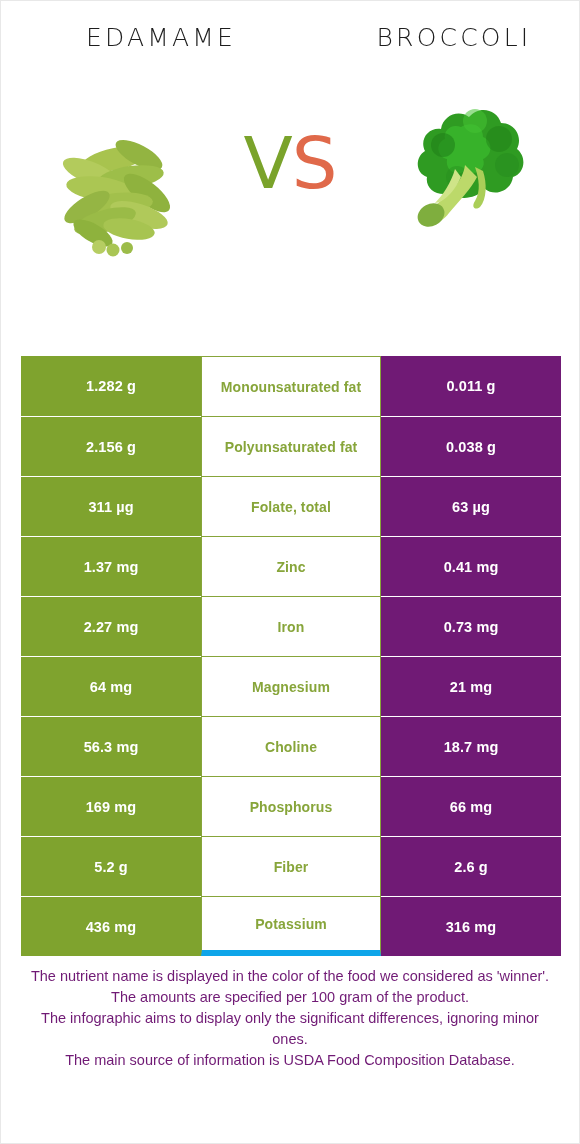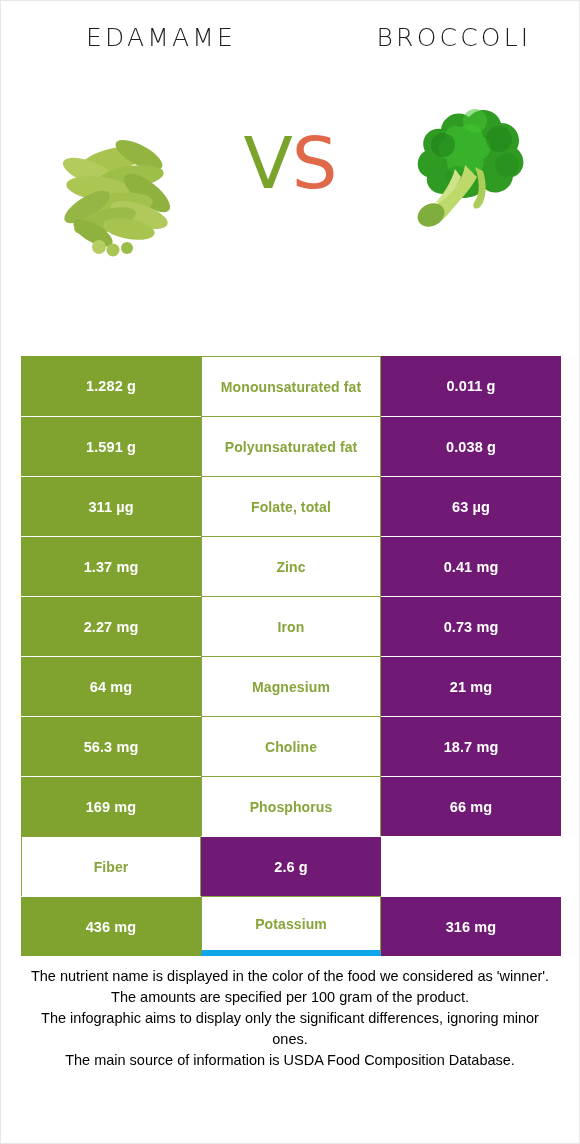--- a/index.html
+++ b/index.html
@@ -112,21 +112,21 @@
 
   
   .footer {
     position: absolute;
     left: 24px;
     right: 24px;
     top: 965px;
     text-align: center;
     font-size: 14.5px;
     line-height: 21px;
-    color: #000000;
+    color: #701a75;
   }
   .footer p { margin: 0; }
 </style>
 </head>
 <body>
 
 <div class="page">
 
   <div class="header">
 
@@ -188,21 +188,21 @@
 
   <div class="table">
 
     <div class="row">
       <div class="cell left">1.282 g</div>
       <div class="cell mid">Monounsaturated fat</div>
       <div class="cell right">0.011 g</div>
     </div>
 
     <div class="row">
-      <div class="cell left">1.591 g</div>
+      <div class="cell left">2.156 g</div>
       <div class="cell mid">Polyunsaturated fat</div>
       <div class="cell right">0.038 g</div>
     </div>
 
     <div class="row">
       <div class="cell left">311 µg</div>
       <div class="cell mid">Folate, total</div>
       <div class="cell right">63 µg</div>
     </div>
 
@@ -230,20 +230,21 @@
       <div class="cell right">18.7 mg</div>
     </div>
 
     <div class="row">
       <div class="cell left">169 mg</div>
       <div class="cell mid">Phosphorus</div>
       <div class="cell right">66 mg</div>
     </div>
 
     <div class="row">
+      <div class="cell left">5.2 g</div>
       <div class="cell mid">Fiber</div>
       <div class="cell right">2.6 g</div>
     </div>
 
     <div class="row">
       <div class="cell left">436 mg</div>
       <div class="cell mid">Potassium</div>
       <div class="cell right">316 mg</div>
     </div>
 

